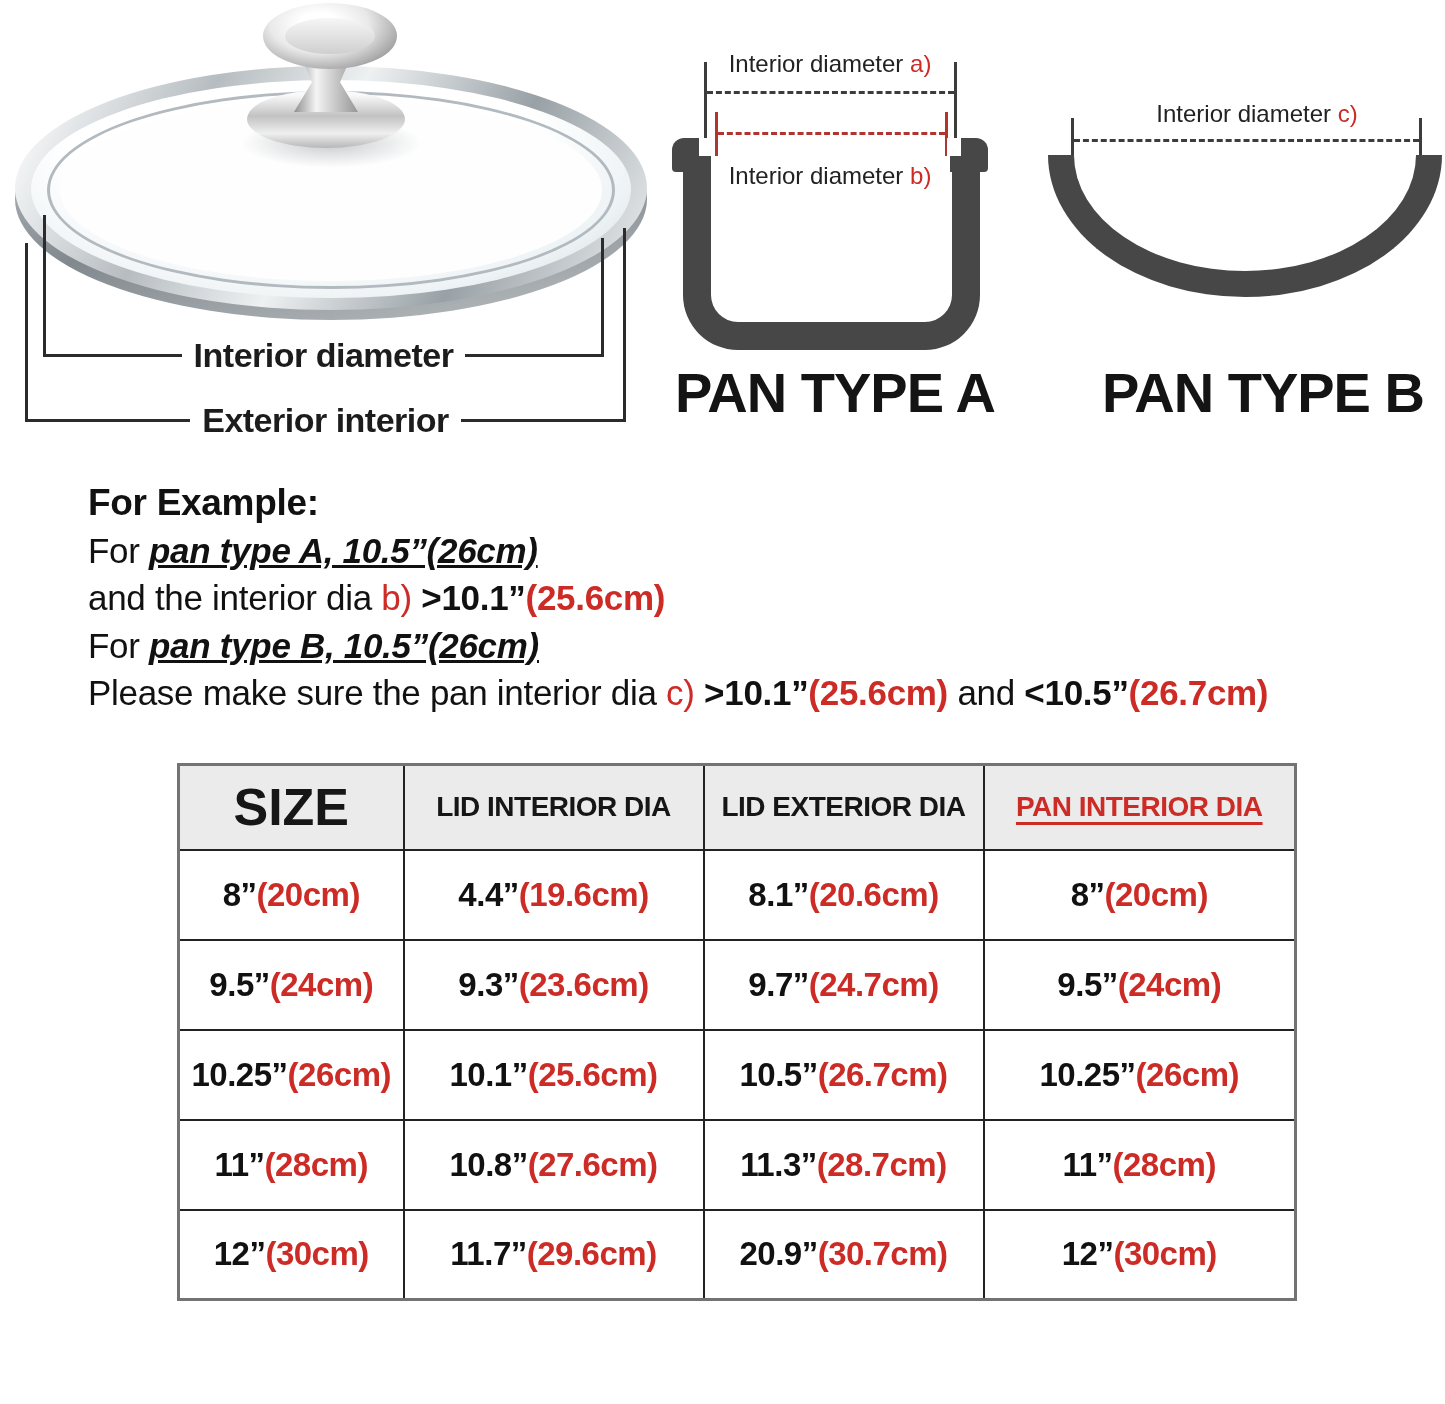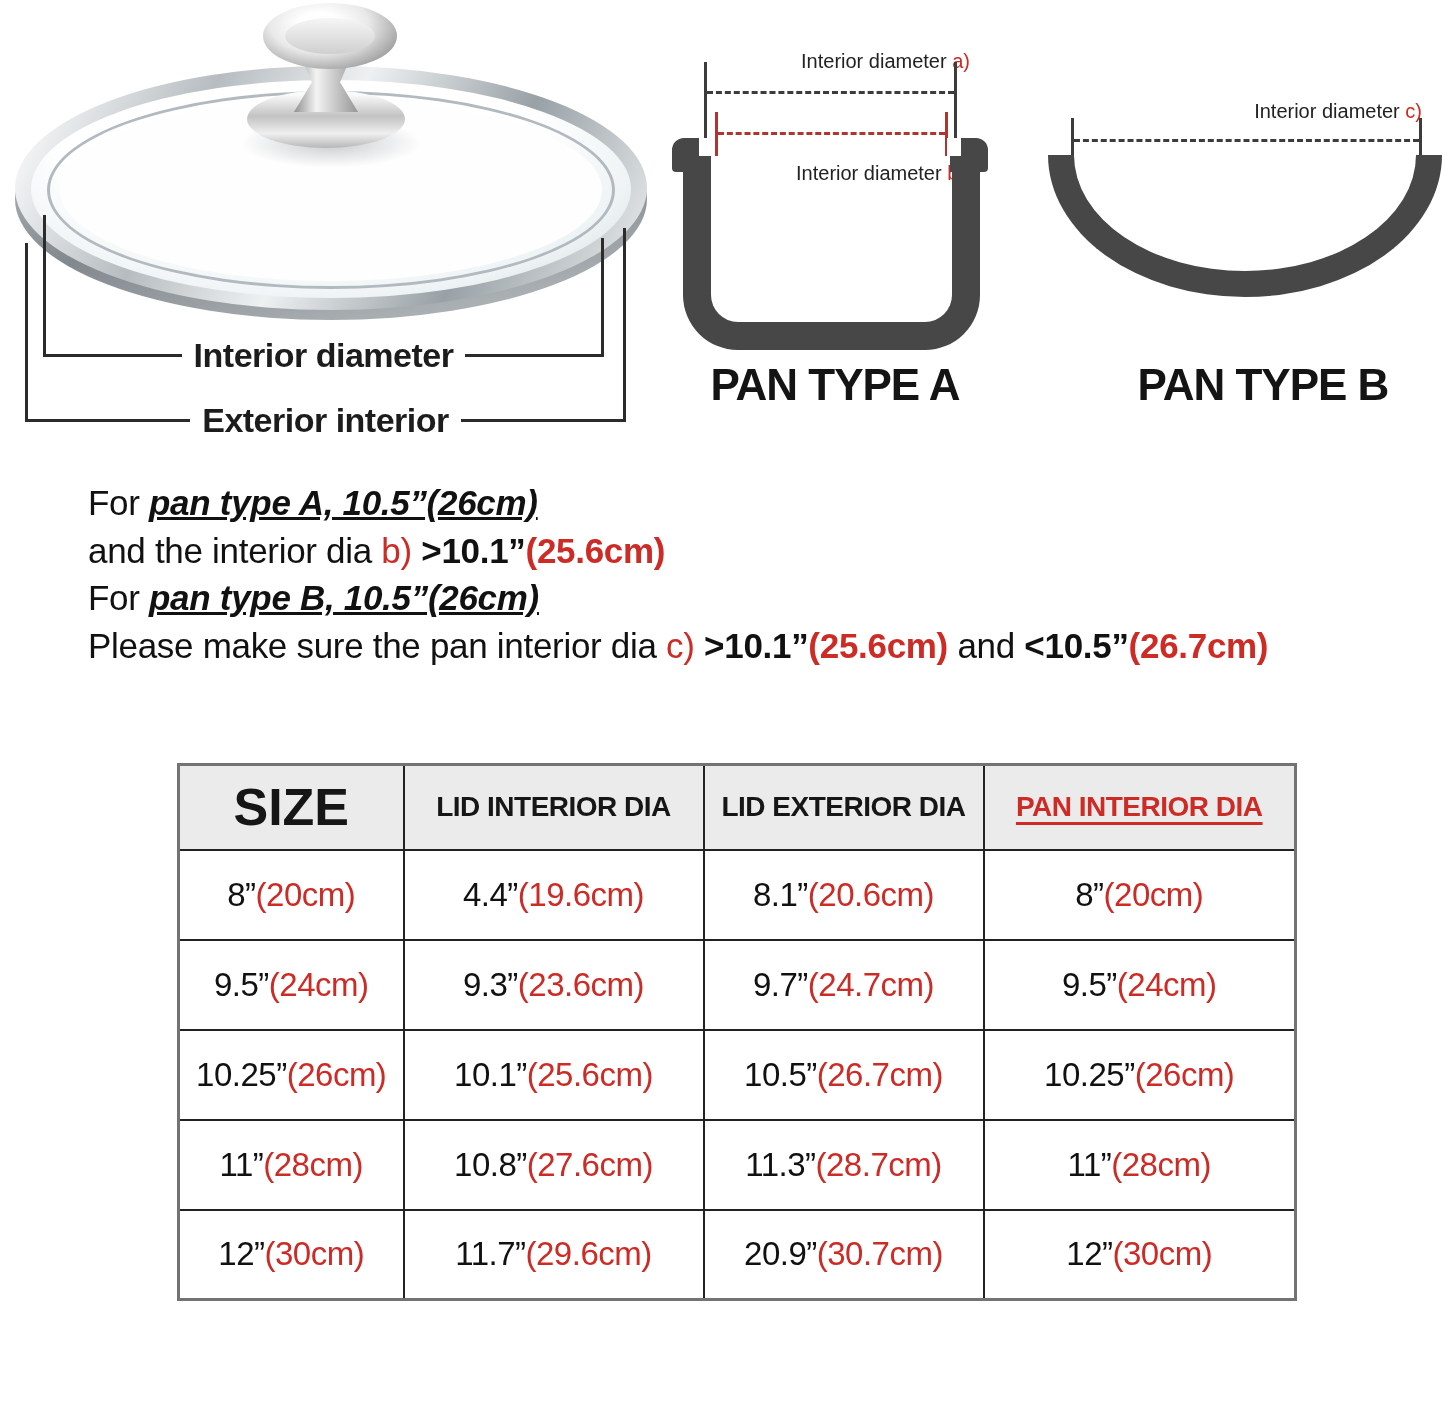--- a/index.html
+++ b/index.html
@@ -37,27 +37,27 @@
     background:linear-gradient(180deg,#f6f6f6,#cfcfcf);}
 
   
   .dim-h{position:absolute;height:3px;background:var(--line);}
   .dim-v{position:absolute;width:3px;background:var(--line);}
   .dim-label{position:absolute;text-align:center;font-weight:bold;font-size:34px;
     letter-spacing:-0.5px;color:#1c1c1c;}
   .dim-label span{background:#fff;padding:0 12px;}
 
   
-  .diag-label{position:absolute;text-align:right;font-size:20px;color:#222;}
+  .diag-label{position:absolute;text-align:center;font-size:24px;color:#222;}
   .diag-label .red-key{color:var(--red);}
   .dash-black{position:absolute;border-top:3px dashed #3c3c3c;height:0;}
   .dash-red{position:absolute;border-top:3px dashed #b23431;height:0;}
   .tick-black{position:absolute;width:3px;background:#3c3c3c;}
   .tick-red{position:absolute;width:3px;background:#b23431;}
-  .pan-title{position:absolute;text-align:center;font-weight:bold;font-size:44px;
+  .pan-title{position:absolute;text-align:center;font-weight:bold;font-size:56px;
     letter-spacing:-1px;color:#141414;}
   .pot-body{position:absolute;left:683px;top:152px;width:297px;height:198px;
     border:28px solid var(--dark);border-top:none;border-radius:0 0 55px 55px;}
   .pot-flare-l{position:absolute;left:672px;top:138px;width:38px;height:34px;
     background:var(--dark);border-radius:12px 0 0 4px;}
   .pot-flare-r{position:absolute;left:950px;top:138px;width:38px;height:34px;
     background:var(--dark);border-radius:0 12px 4px 0;}
   .pot-notch-l{position:absolute;left:699px;top:138px;width:14px;height:18px;background:#fff;}
   .pot-notch-r{position:absolute;left:947px;top:138px;width:14px;height:18px;background:#fff;}
   .bowl-body{position:absolute;left:1048px;top:155px;width:394px;height:142px;
@@ -77,21 +77,21 @@
   
   table.size-table{position:absolute;left:177px;top:763px;width:1117px;
     border-collapse:collapse;table-layout:fixed;background:#fff;}
   table.size-table td,table.size-table th{border:2px solid #222;text-align:center;vertical-align:middle;}
   table.size-table{border:3px solid #737373;}
   th.hdr{height:85px;background:var(--hdrbg);font-size:28px;font-weight:bold;
     letter-spacing:-0.5px;color:#161616;border-bottom-width:3px;}
   th.hdr.size-hdr{font-size:52px;letter-spacing:0;}
   th.hdr.pan-hdr{color:var(--red);text-decoration:underline;
     text-decoration-thickness:3px;text-underline-offset:6px;}
-  td.cell{height:90px;font-size:33px;font-weight:normal;letter-spacing:-0.5px;}
+  td.cell{height:90px;font-size:33px;font-weight:bold;letter-spacing:-0.5px;}
   td.cell .in{color:#111;}
   td.cell .cm{color:var(--red);}
 </style>
 </head>
 <body>
 
 <div class="page">
 
   <div>
     <div class="abs lid-depth"></div>
@@ -151,20 +151,21 @@
     <div class="tick-black" style="left:1071px;top:118px;height:47px;"></div>
     <div class="tick-black" style="left:1419px;top:118px;height:47px;"></div>
     <div class="dash-black" style="left:1074px;top:139px;width:345px;"></div>
 
     <div class="bowl-body"></div>
 
     <div class="pan-title" style="left:1083px;top:360px;width:360px;">PAN TYPE B</div>
   </div>
 
   <div class="example">
+    <div class="ln hd">For Example:</div>
     <div class="ln">
       <span>For </span><span class="emph">pan type A, 10.5”(26cm)</span>
     </div>
     <div class="ln">
       <span>and the interior dia </span><span class="key">b)</span><span class="val"> &gt;10.1”</span><span class="cmv">(25.6cm)</span>
     </div>
     <div class="ln">
       <span>For </span><span class="emph">pan type B, 10.5”(26cm)</span>
     </div>
     <div class="ln">

